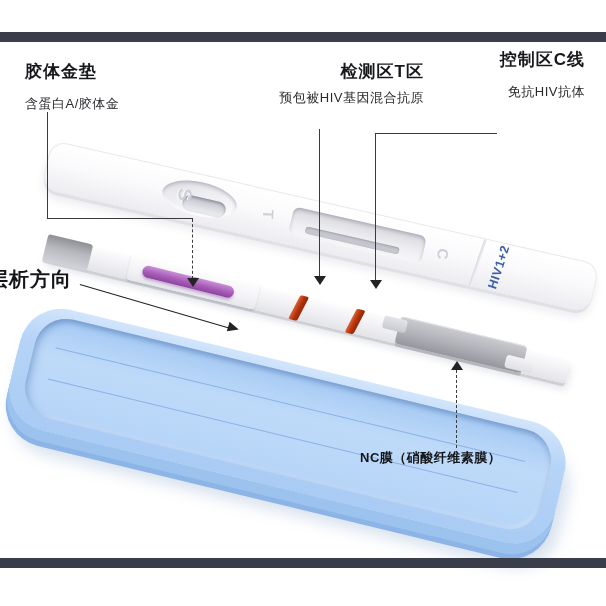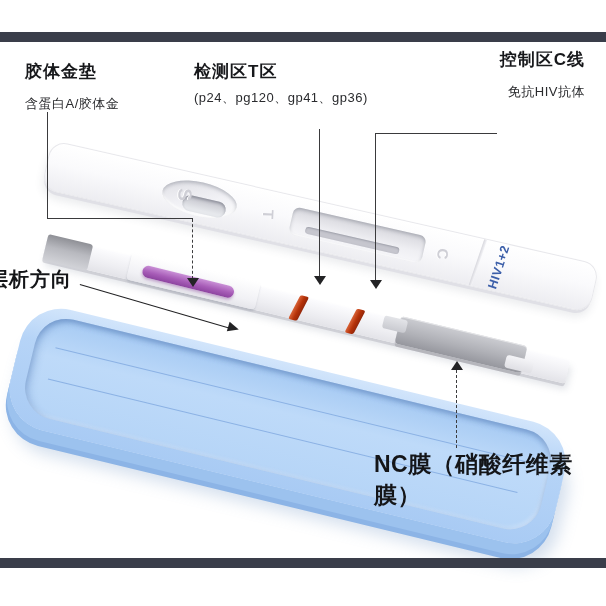--- a/index.html
+++ b/index.html
@@ -9,25 +9,25 @@
   }
   .bar{position:absolute;left:0;width:606px;height:10px;background:#3a3e4a;z-index:30;}
   .bar-top{top:32px;}
   .bar-bottom{top:558px;}
 
   
   .callout{position:absolute;z-index:40;}
   .callout .title{font-size:17px;font-weight:bold;letter-spacing:1px;color:#17181b;}
   .callout .sub{font-size:13px;color:#2a2b2e;margin-top:12px;letter-spacing:0.5px;}
   .co-left{left:25px;top:60px;text-align:left;}
-  .co-mid{left:194px;top:60px;width:215px;text-align:left;}
+  .co-mid{left:209px;top:60px;width:215px;text-align:right;}
   .co-mid .sub{margin-top:7px;line-height:16px;}
   .co-right{left:425px;top:48px;width:160px;text-align:right;}
   .flow-label{position:absolute;left:-12px;top:266px;font-size:20px;font-weight:bold;color:#141518;letter-spacing:1px;z-index:40;}
-  .nc-label{position:absolute;left:360px;top:449px;font-size:23px;font-weight:600;color:#141518;z-index:40;letter-spacing:0.5px;margin-left:14px;}
+  .nc-label{position:absolute;left:360px;top:449px;font-size:13px;font-weight:600;color:#141518;z-index:40;letter-spacing:0.5px;}
 
   
   .ln{position:absolute;background:#3a3a3c;z-index:25;}
   .ln-dash-v{position:absolute;width:0;border-left:1px dashed #3c3c3e;z-index:25;}
   .arr{position:absolute;width:0;height:0;z-index:26;}
   .arr-down{border-left:6px solid transparent;border-right:6px solid transparent;border-top:9px solid #232325;}
   .arr-up{border-left:6px solid transparent;border-right:6px solid transparent;border-bottom:9px solid #232325;}
   .flow-line{position:absolute;left:80px;top:284px;width:158px;height:1px;background:#222224;transform:rotate(16.3deg);transform-origin:0 0;z-index:25;}
   .flow-arr{position:absolute;left:228px;top:323px;width:0;height:0;border-left:11px solid #222224;border-top:5px solid transparent;border-bottom:5px solid transparent;transform:rotate(16.3deg);z-index:26;}
 
@@ -139,21 +139,21 @@
 <div class="bar bar-bottom"></div>
 
 <div class="callout co-left">
   <div class="title">胶体金垫</div>
   <div class="sub">含蛋白A/胶体金</div>
 </div>
 
 <div class="callout co-mid">
   <div class="title">检测区T区</div>
   <div class="sub">
-    <div>(p24、pg120、gp41、gp36)</div>
+    <div>预包被HIV基因混合抗原</div>
   </div>
 </div>
 
 <div class="callout co-right">
   <div class="title">控制区C线</div>
   <div class="sub">免抗HIV抗体</div>
 </div>
 
 <div class="flow-label">层析方向</div>
 <div class="flow-line"></div>

